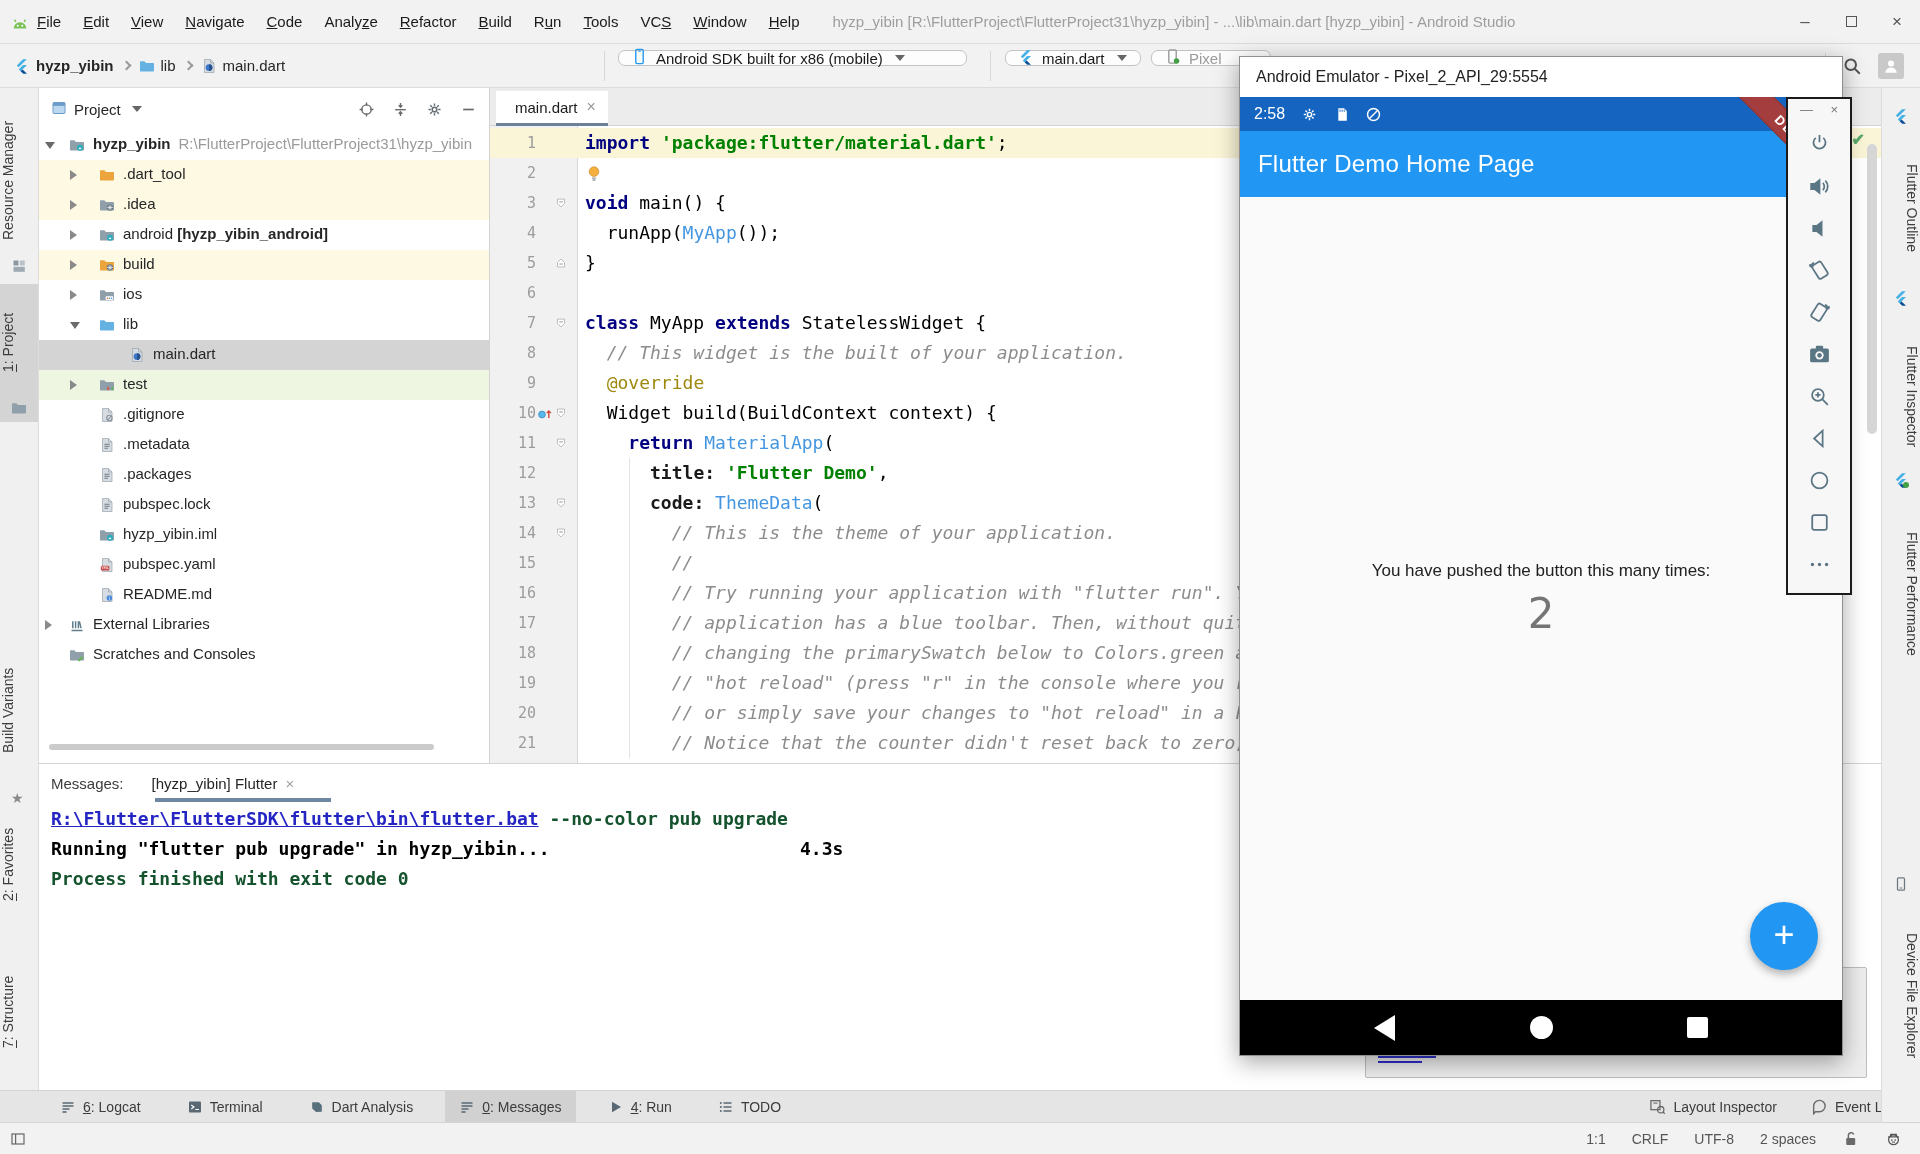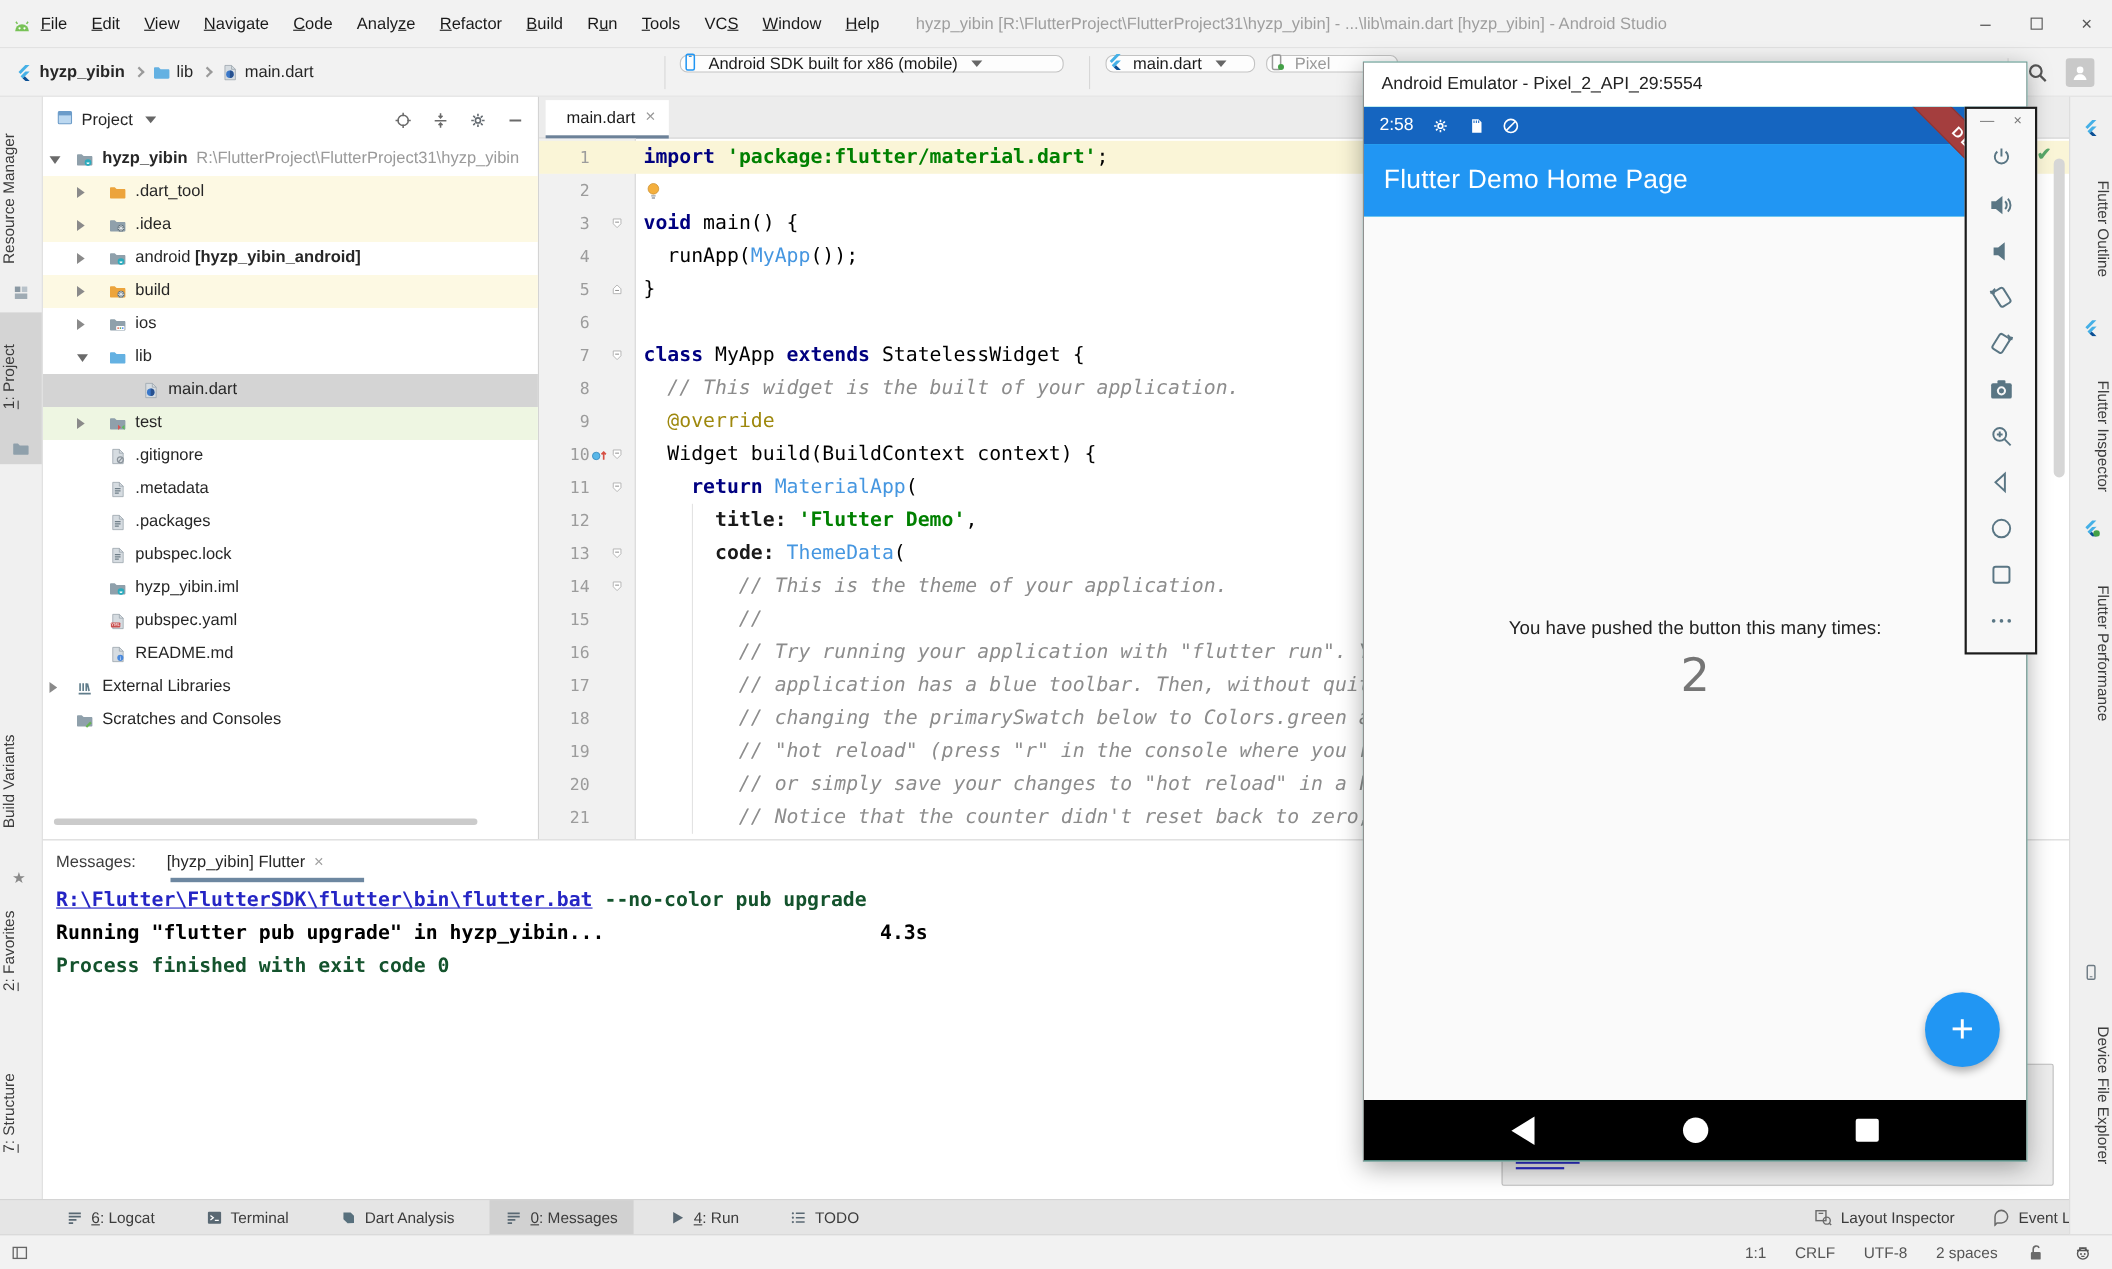--- a/index.html
+++ b/index.html
@@ -20,21 +20,21 @@
   
   #toolbar { position:absolute; left:0; top:44px; width:1920px; height:44px; background:#f2f2f2;
              border-bottom:1px solid #dcdcdc; }
   #breadcrumb { position:absolute; left:14px; top:0; height:43px; display:flex; align-items:center; gap:7px; }
   .crumb-label { color:#262626; }
   .crumb-root { font-weight:bold; }
   .crumb-sep { width:7px; height:7px; border-right:2px solid #9a9a9a; border-top:2px solid #9a9a9a;
                transform:rotate(45deg); margin:0 2px; }
   .tsep { position:absolute; top:7px; width:1px; height:30px; background:#d7d7d7; }
   .combo { position:absolute; top:6px; height:16px; background:#fdfdfd; border:1px solid #c3c3c3;
-           border-radius:7px; display:flex; align-items:center; gap:8px; padding:0 0; }
+           border-radius:7px; display:flex; align-items:center; gap:8px; padding:0 12px; }
   .caret { width:0; height:0; border-left:5px solid transparent; border-right:5px solid transparent;
            border-top:6px solid #666; margin-left:4px; }
   #device-combo { left:618px; width:349px; }
   #runcfg-combo { left:1005px; width:136px; }
   #pixel-btn { left:1151px; width:120px; color:#9a9a9a; }
   #toolbar-right { position:absolute; right:16px; top:0; height:43px; display:flex; align-items:center; gap:16px; }
   .tb-sep { width:1px; height:26px; background:#d7d7d7; }
   .avatar-box { width:26px; height:26px; background:#c9c9c9; border-radius:3px; display:flex;
                 align-items:center; justify-content:center; }
 
@@ -124,21 +124,21 @@
                border-top:1px solid #d4d4d4; display:flex; align-items:center; font-size:14px; color:#555; }
   #sb-left { margin-left:10px; display:flex; align-items:center; }
   #sb-right { margin-left:auto; margin-right:18px; display:flex; align-items:center; gap:26px; }
 
   
   #bg-window { position:absolute; left:1365px; top:967px; width:502px; height:111px; background:#ededed;
                border:1px solid #bdbdbd; border-radius:2px; z-index:5; }
   .bg-streak { position:absolute; left:12px; width:58px; height:2px; background:#2d2dc8; }
 
   
-  #emulator { position:absolute; left:1239px; top:56px; width:604px; height:1000px; background:#5eead4;
+  #emulator { position:absolute; left:1239px; top:56px; width:604px; height:1000px; background:#4d7c0f;
               border:1px solid #8f8f8f; box-shadow:0 6px 22px rgba(0,0,0,.35); z-index:10; }
   #emu-title { height:40px; display:flex; align-items:center; padding-left:16px; font-size:16px; color:#222; background:#fff; }
   #emu-screen { position:relative; height:958px; overflow:hidden; }
   #emu-statusbar { height:34px; background:#1565C0; display:flex; align-items:center; color:#fff; padding-left:14px; gap:16px; }
   #emu-time { font-size:16px; }
   #emu-appbar { height:66px; background:#2196F3; display:flex; align-items:center; padding-left:18px; }
   #emu-appbar-title { color:#fff; font-size:24px; font-weight:500; letter-spacing:.2px; }
   #emu-body { position:relative; height:803px; background:#fafafa; }
   #emu-msg { position:absolute; left:0; right:0; top:364px; text-align:center; font-size:17px; color:#212121; }
   #emu-counter { position:absolute; left:0; right:0; top:392px; text-align:center; font-size:42px; color:#757575; font-family:"DejaVu Sans", sans-serif; }

